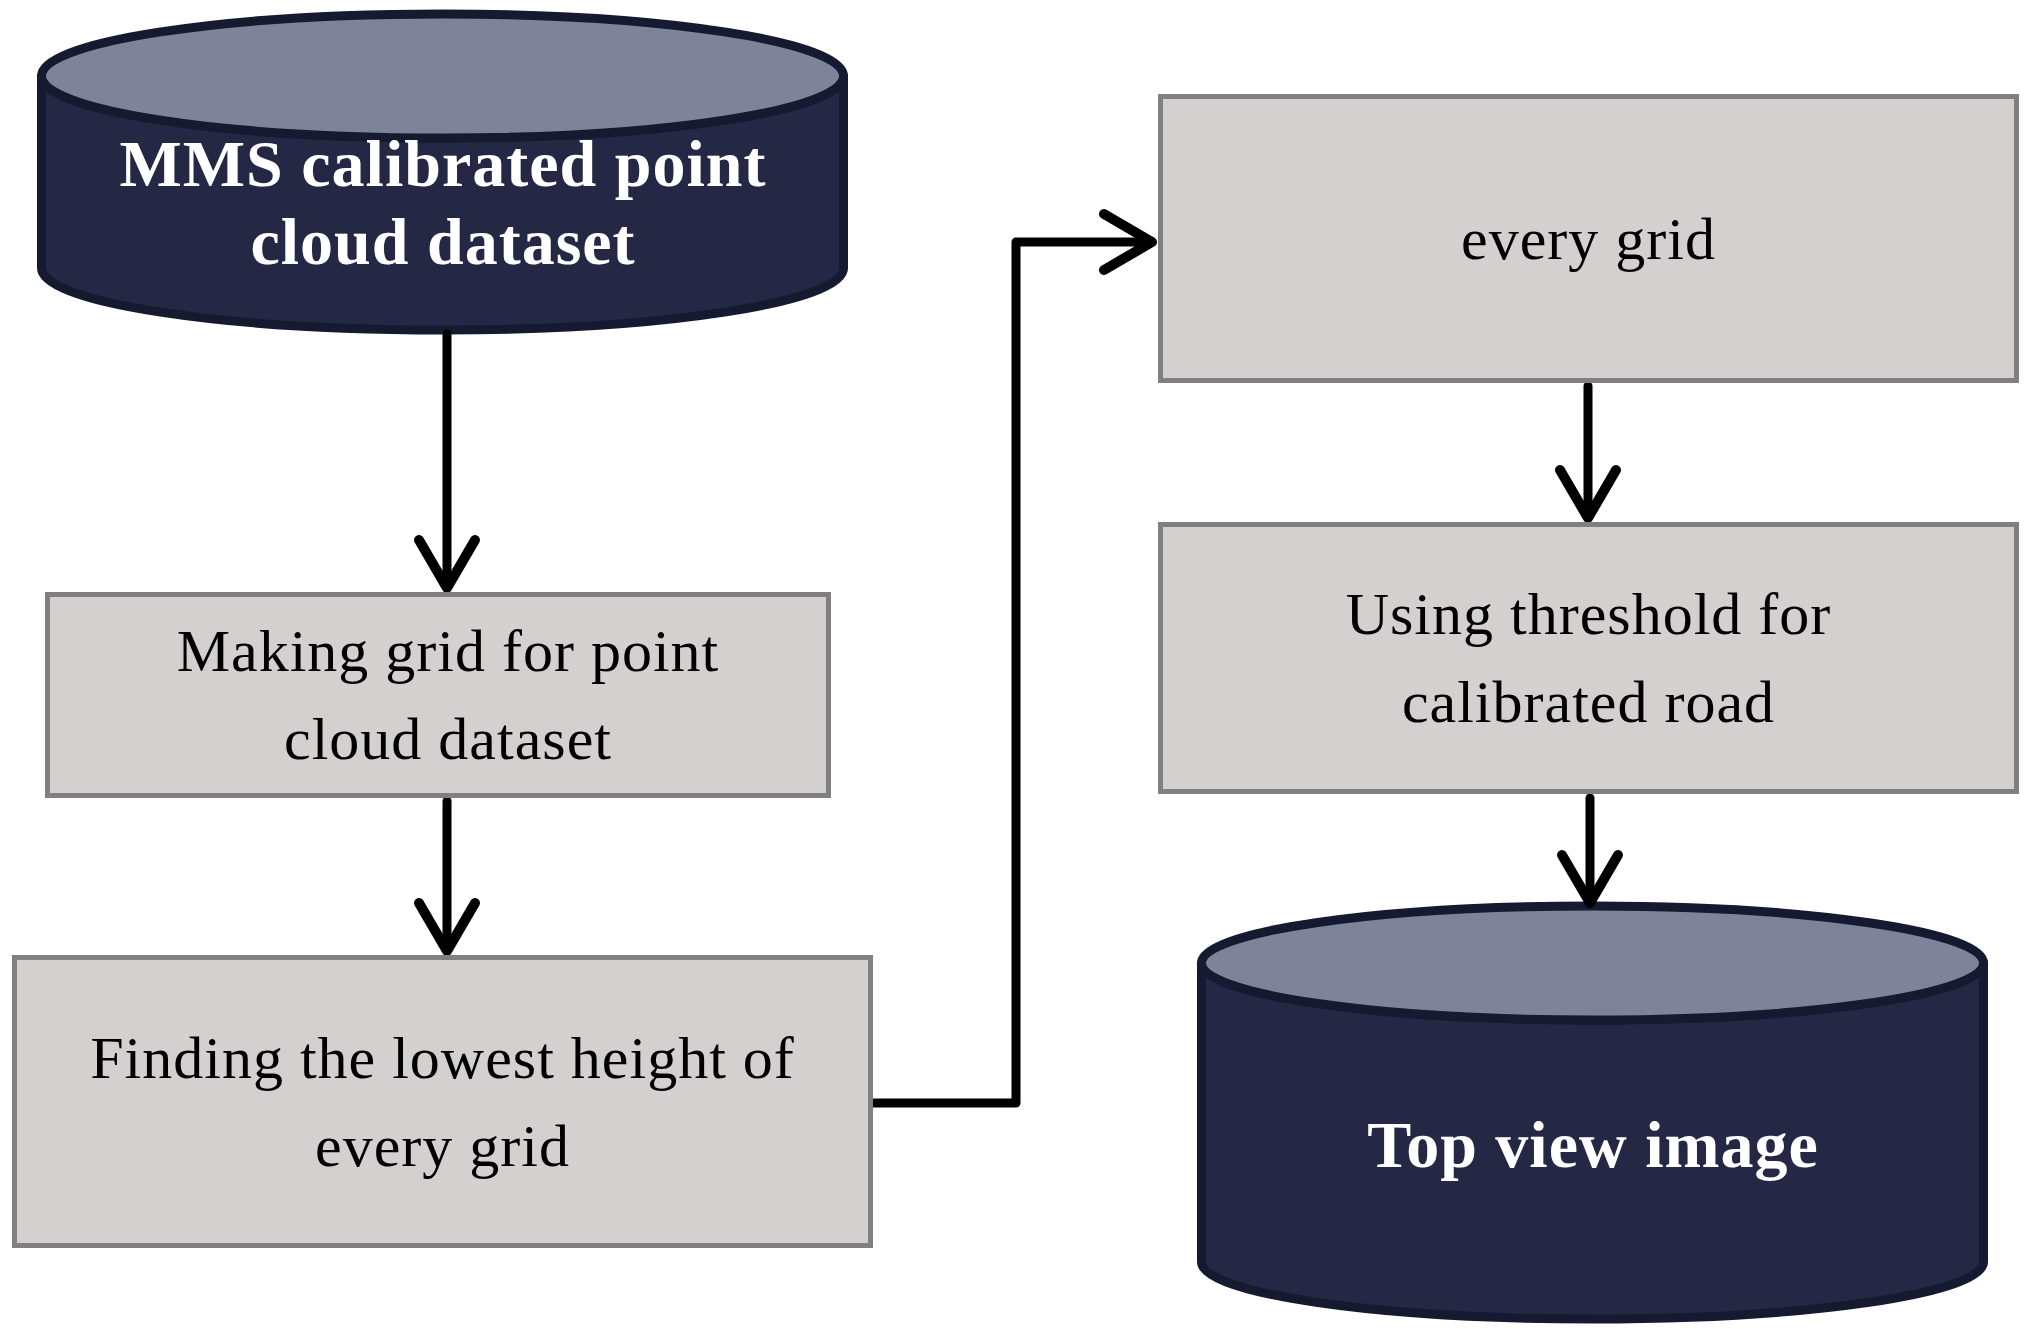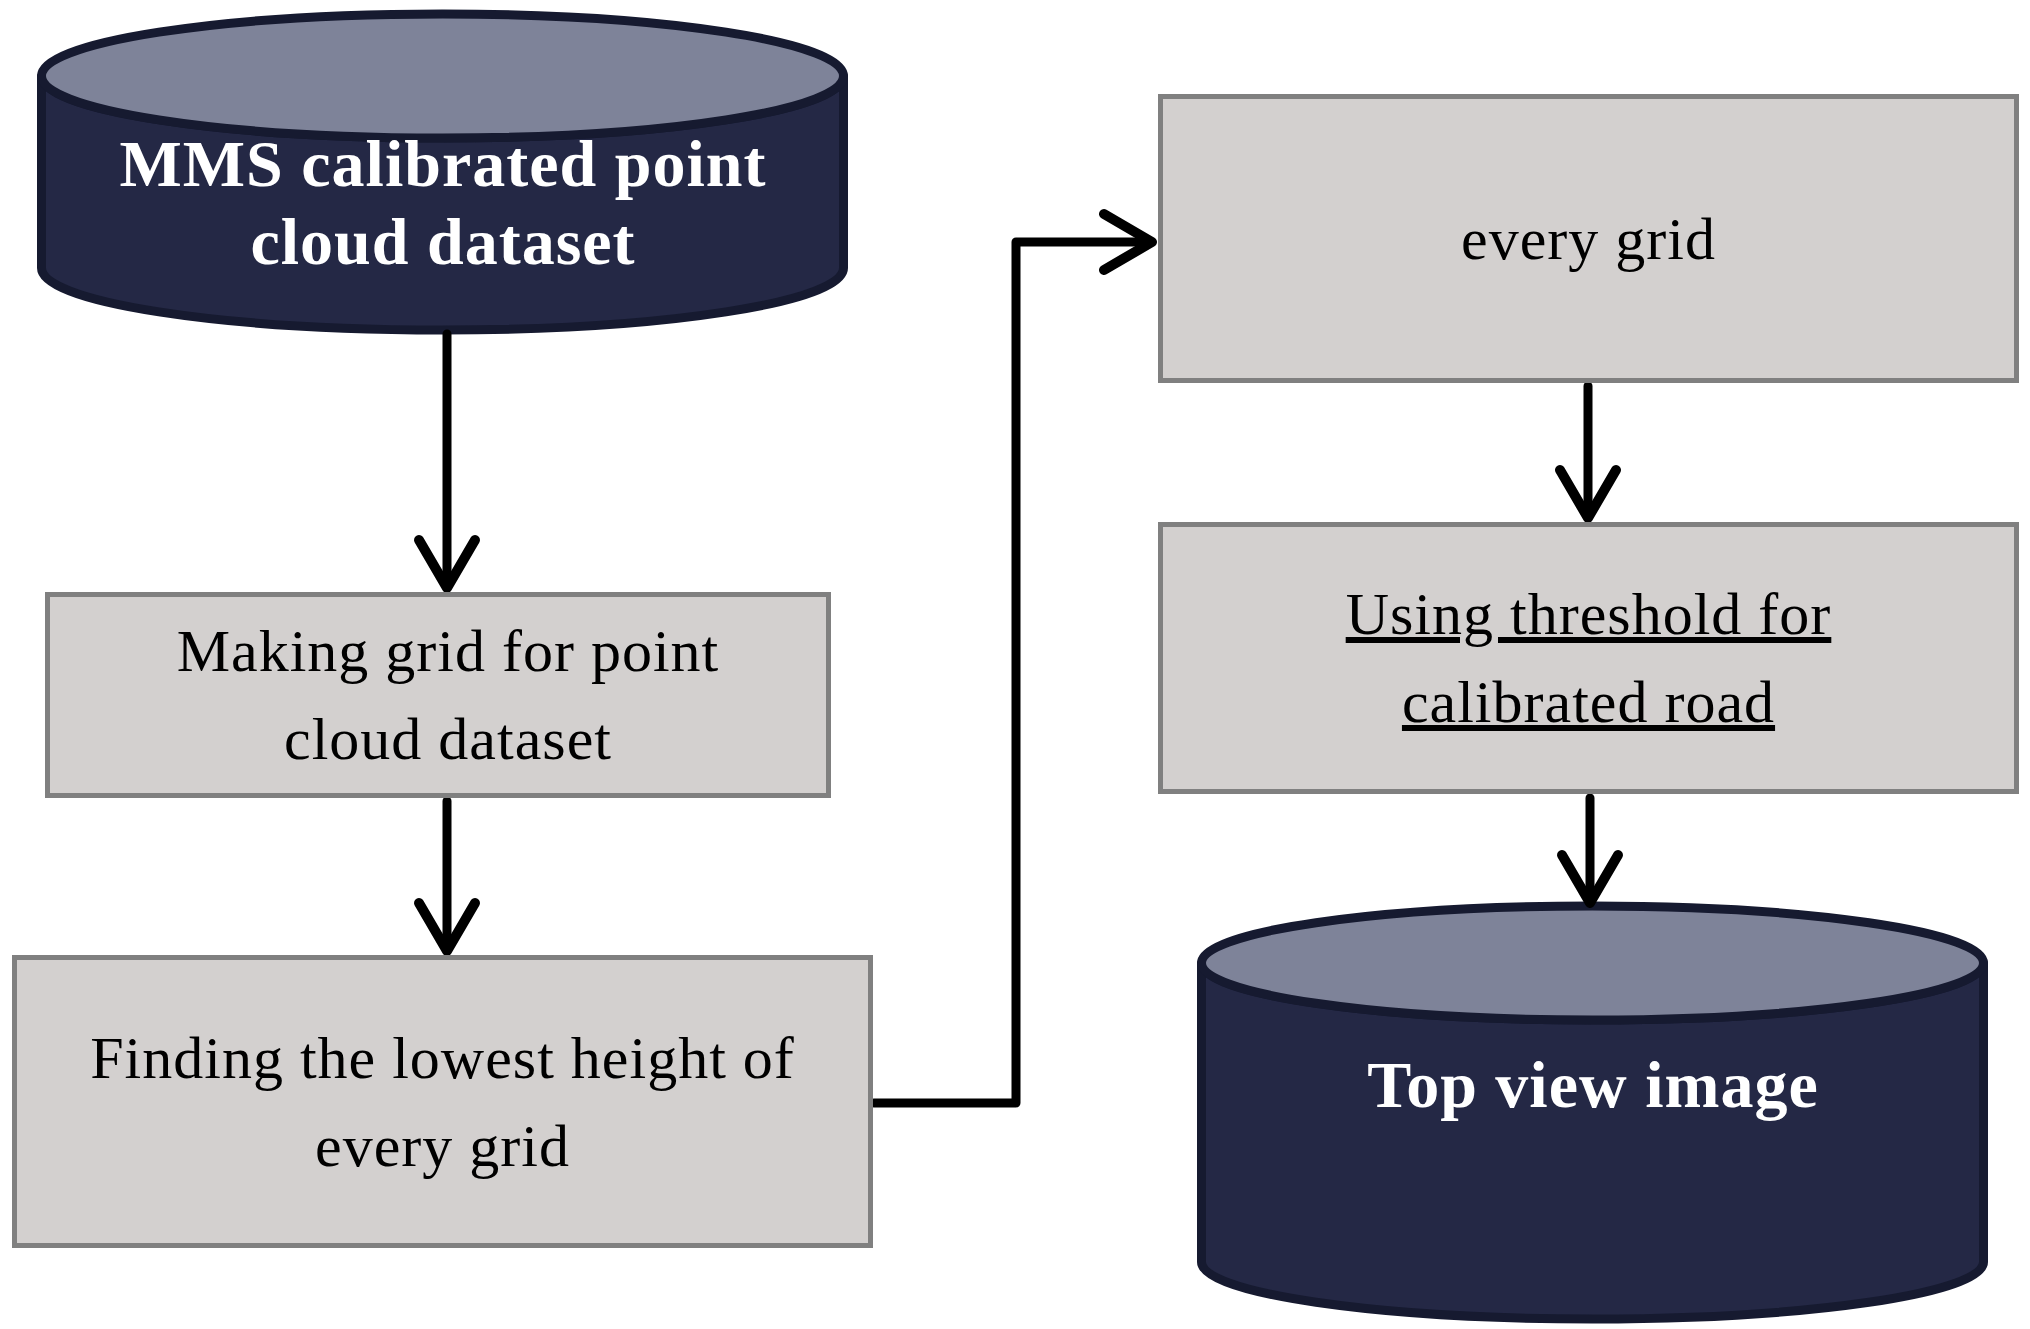--- a/index.html
+++ b/index.html
@@ -113,36 +113,36 @@
       <line class="arrow-shaft" x1="1590" y1="798" x2="1590" y2="899"></line>
       <polyline class="arrow-head" points="1562,855 1590,903 1618,855"></polyline>
     </g>
   </svg>
 
   <div class="cyl-label" style="left:42px; top:95px; width:802px; height:215px;text-align:center;">
     <div>MMS calibrated point</div>
     <div>cloud dataset</div>
   </div>
 
-  <div class="cyl-label" style="left:1202px; top:1020px; width:782px; height:130px;">
+  <div class="cyl-label" style="left:1202px; top:1080px; width:782px; height:130px;">
     <div>Top view image</div>
   </div>
 
   <div class="node process" style="left:45px; top:592px; width:786px; height:206px;padding-left:20px;">
     <div>Making grid for point</div>
     <div>cloud dataset</div>
   </div>
 
   <div class="node process" style="left:12px; top:955px; width:861px; height:293px;">
     <div>Finding the lowest height of</div>
     <div>every grid</div>
   </div>
 
   <div class="node process" style="left:1158px; top:94px; width:861px; height:289px;">
     <div>every grid</div>
   </div>
 
-  <div class="node process" style="left:1158px; top:522px; width:861px; height:272px;text-decoration:underline;">
+  <div class="node process" style="left:1158px; top:522px; width:861px; height:272px;">
     <div>Using threshold for</div>
     <div>calibrated road</div>
   </div>
 
 </div>
 
 </body></html>

